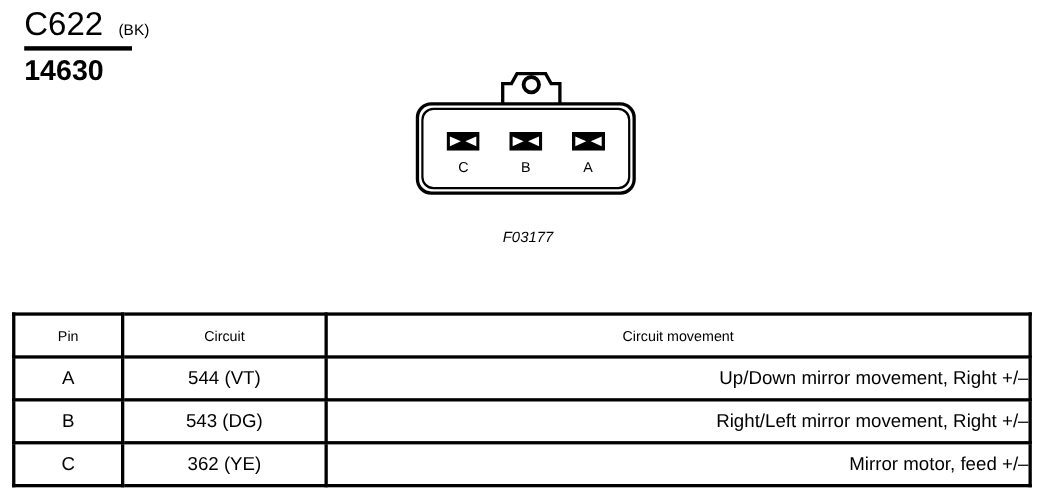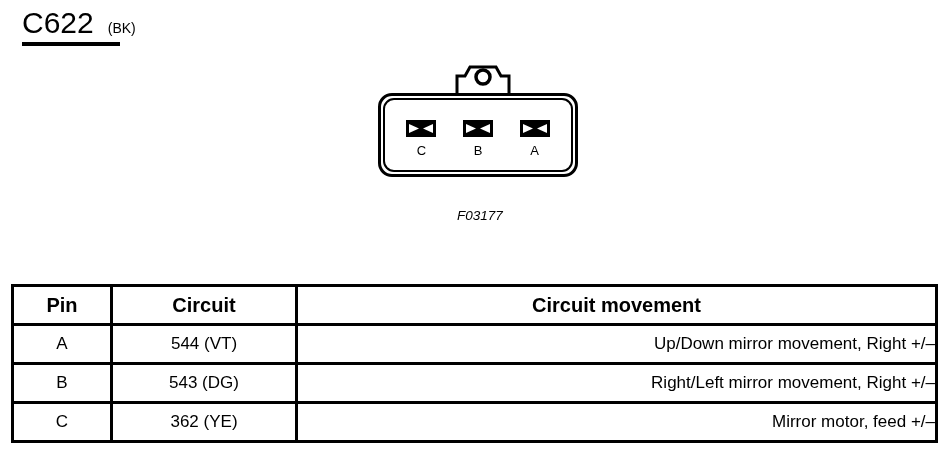--- a/index.html
+++ b/index.html
@@ -142,35 +142,36 @@
     height: 36px;
     padding: 0;
     font-weight: normal;
     font-size: 17px;
     vertical-align: middle;
   }
   .col-pin   { width: 96px;  text-align: center; }
   .col-ckt   { width: 182px; text-align: center; }
   .col-func  { text-align: right; padding-left: 20px; }
   .pin-table thead th {
-    font-weight: bold;
-    font-size: 20px;
+    font-weight: normal;
+    font-size: 13px;
     text-align: center;
   }
   .pin-table thead th.col-func { text-align: center; padding-left: 0; }
 </style>
 </head>
 <body>
 
 <div class="header-block">
   <div class="conn-id-row">
     <span class="conn-id">C622</span>
     <span class="conn-color">(BK)</span>
   </div>
   <div class="id-rule"></div>
+  <div class="part-number">14630</div>
 </div>
 
 <div class="illustration">
 
   <svg class="latch-tab" viewBox="0 0 60 36">
     <path d="M 4 34 L 4 16 L 12 16 L 17 7 L 43 7 L 48 16 L 56 16 L 56 34" fill="none" stroke="#000" stroke-width="3" stroke-linejoin="miter"></path>
     <circle cx="30" cy="17" r="7" fill="none" stroke="#000" stroke-width="3.5"></circle>
   </svg>
 
   <div class="conn-body">

